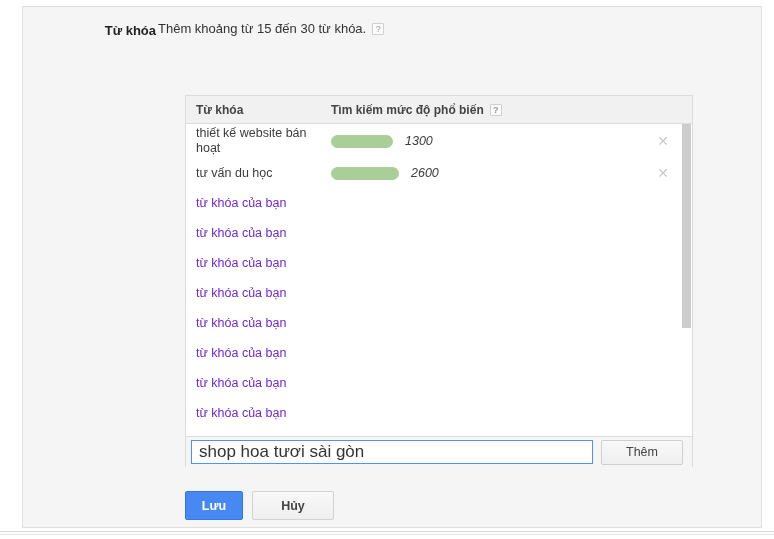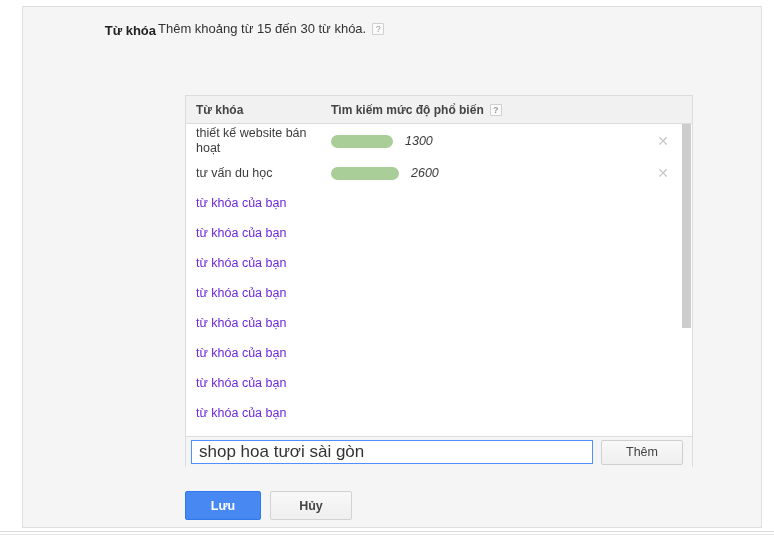--- a/index.html
+++ b/index.html
@@ -267,21 +267,21 @@
 
   
   .footer {
     position: absolute;
     left: 162px;
     top: 484px;
     display: flex;
     gap: 9px;
   }
   .btn-primary {
-    width: 76px;
+    width: 58px;
     height: 29px;
     box-sizing: border-box;
     background: #4788f2;
     border: 1px solid #3079ed;
     border-radius: 2px;
     color: #ffffff;
     font-size: 12.5px;
     font-family: "Liberation Sans", sans-serif;
     font-weight: bold;
     cursor: pointer;

